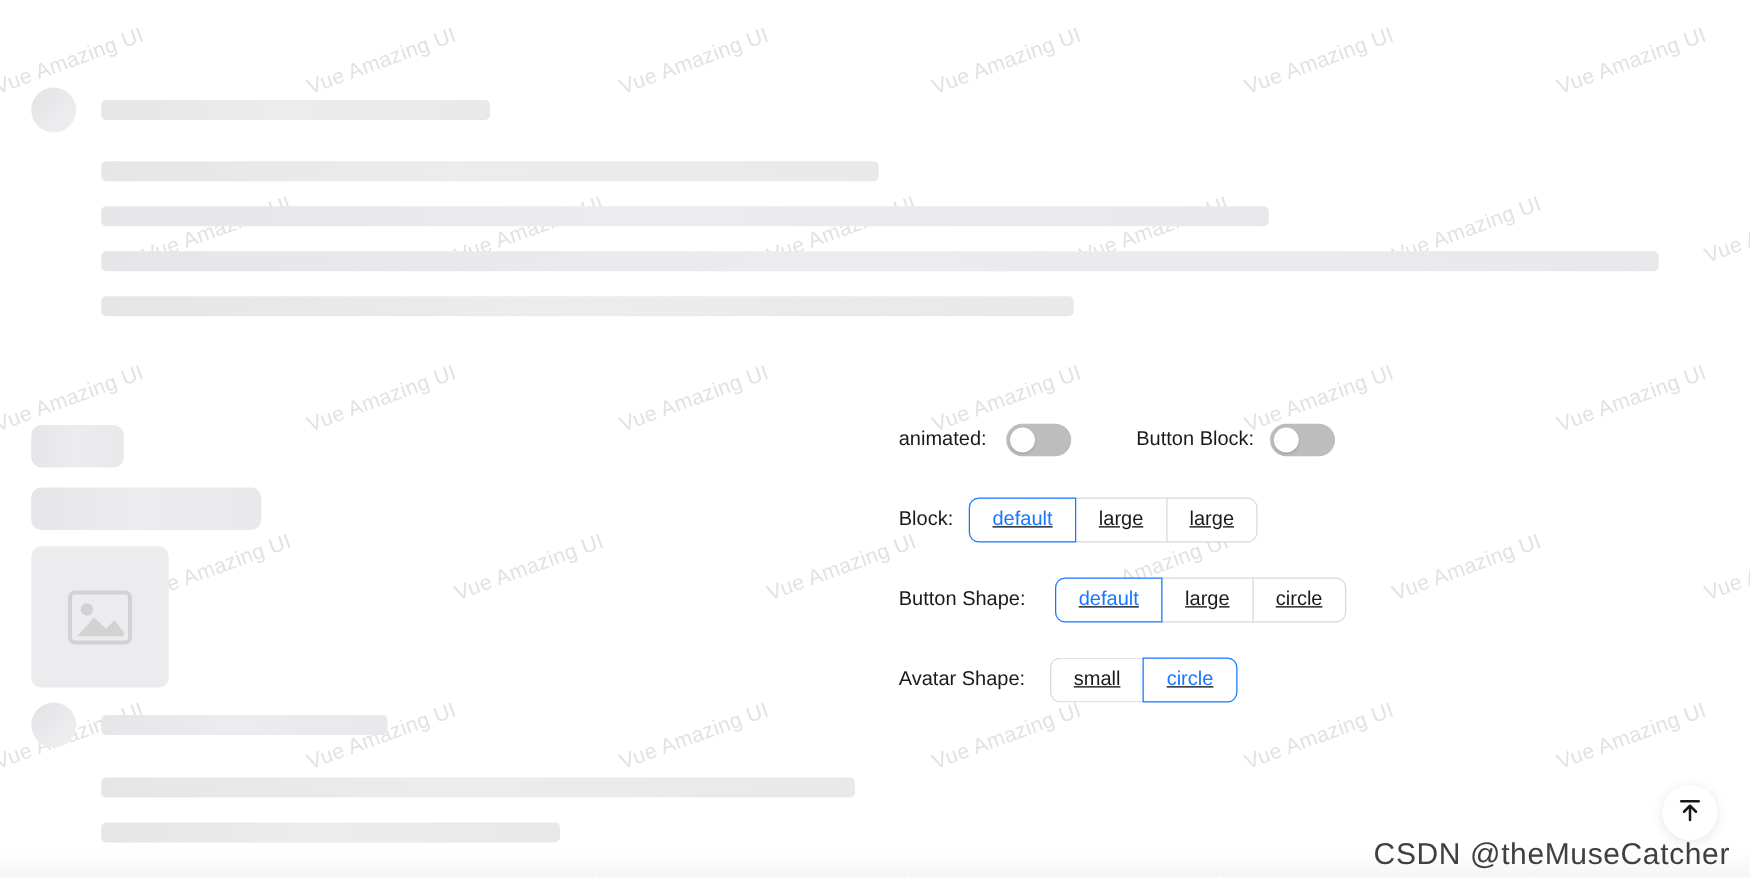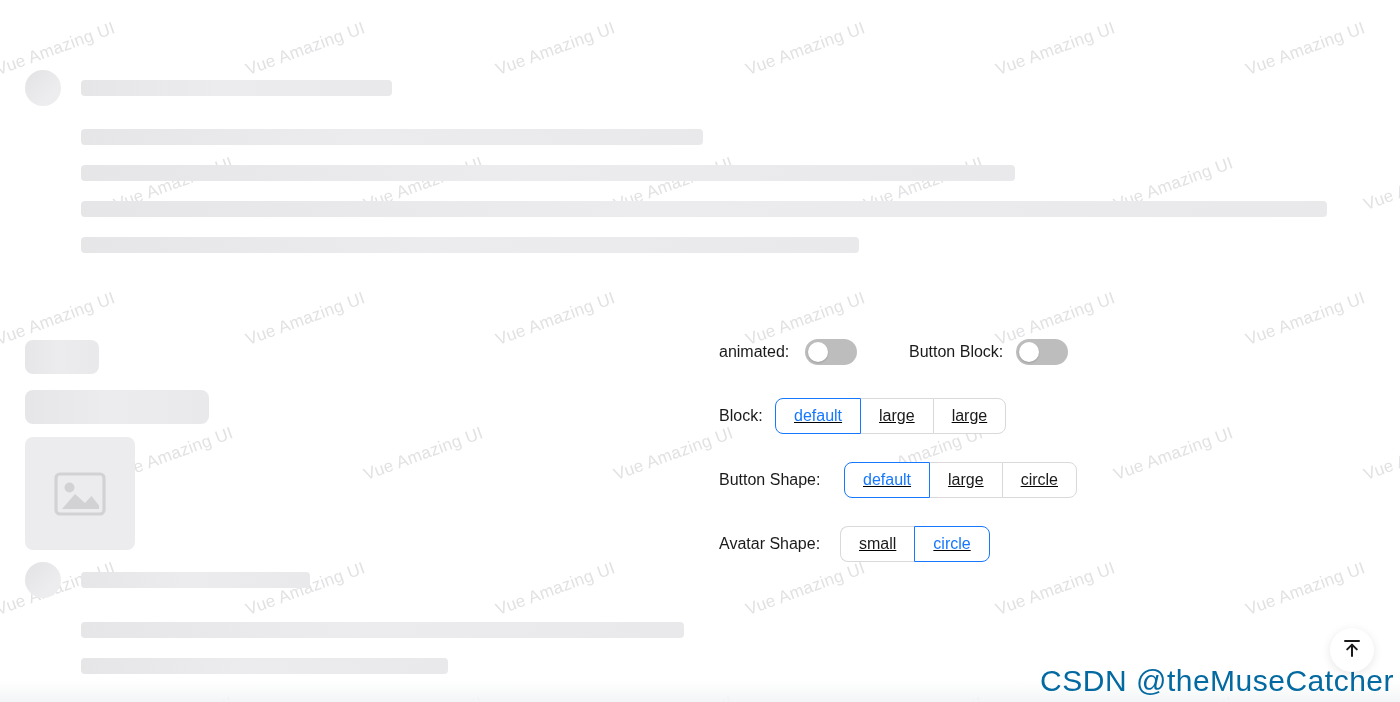--- a/index.html
+++ b/index.html
@@ -167,24 +167,24 @@
     display: flex;
     align-items: center;
     justify-content: center;
     cursor: pointer;
     z-index: 4;
   }
 
   
   #csdn-credit {
     position: absolute;
-    right: 6px;
+    right: 16px;
     bottom: 4px;
-    font-size: 30px;
-    color: #0369a1;
+    font-size: 24px;
+    color: #404040;
     white-space: nowrap;
     z-index: 3;
     letter-spacing: 0.5px;
   }
 
   
   #bottom-fade {
     position: absolute;
     left: 0; right: 0; bottom: 0;
     height: 22px;

